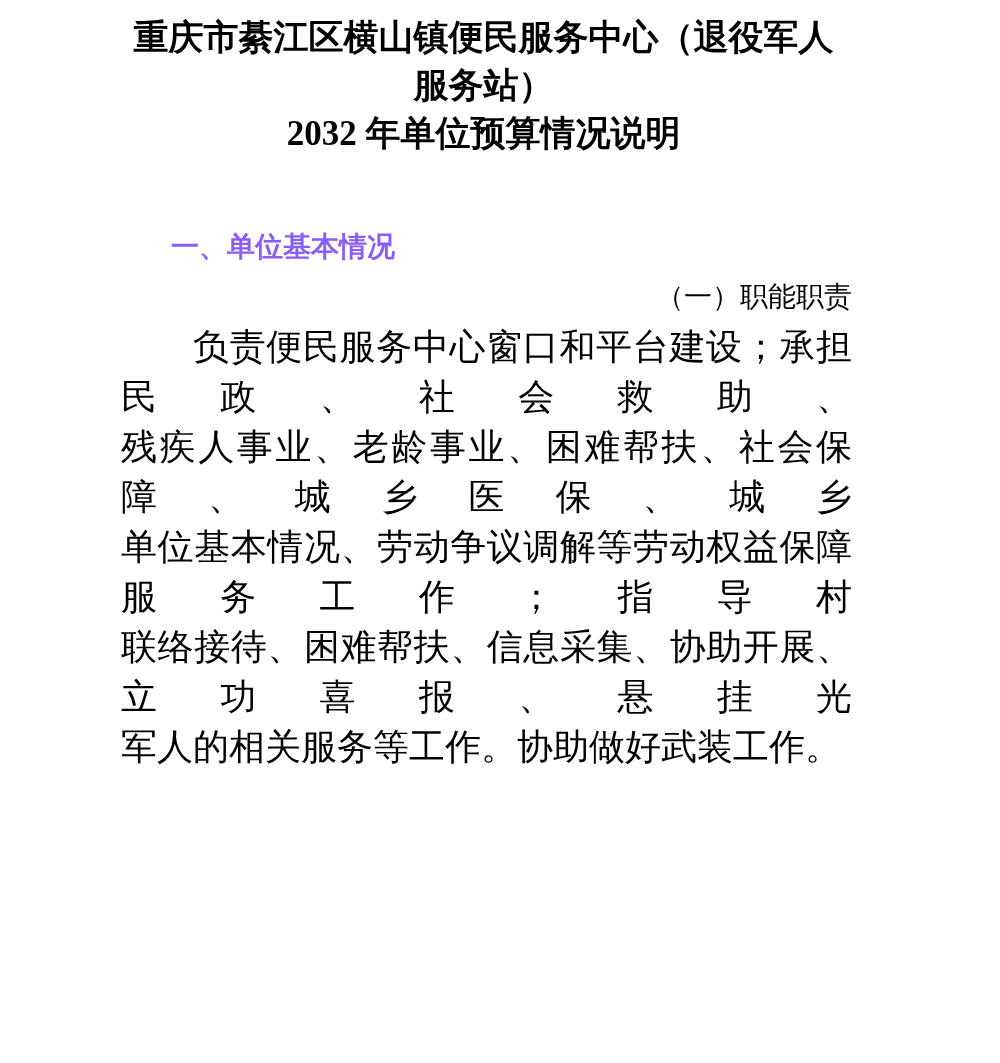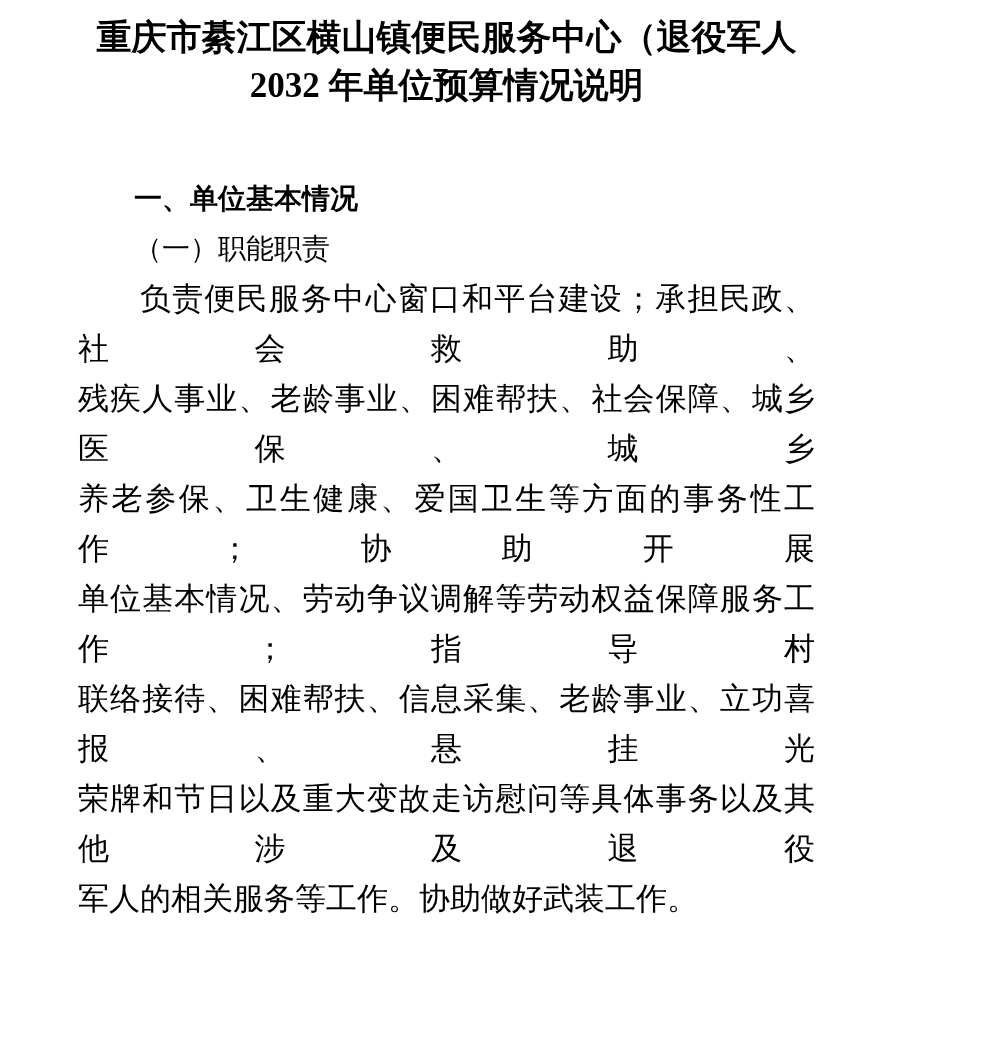--- a/index.html
+++ b/index.html
@@ -7,21 +7,21 @@
     padding: 0;
     background: #ffffff;
   }
   .page {
     position: relative;
     width: 1000px;
     height: 1063px;
     background: #ffffff;
     overflow: hidden;
     box-sizing: border-box;
-    padding: 14px 130px 0 78px;
+    padding: 14px 130px 0 115px;
     color: #000000;
   }
   .doc-title {
     width: 737px;
     text-align: center;
     font-family: "Liberation Serif", "DejaVu Serif", serif;
     font-weight: 700;
     font-size: 35px;
     line-height: 48px;
     color: #000000;
@@ -33,70 +33,71 @@
   .doc-body {
     width: 737px;
   }
   .heading {
     font-family: "Liberation Sans", "DejaVu Sans", sans-serif;
     font-weight: 700;
     font-size: 28px;
     line-height: 50px;
     margin: 0;
     text-indent: 2em;
-    color: #000000;
+    color: #8b5cf6;
   }
   .subheading {
     font-family: "Liberation Serif", "DejaVu Serif", serif;
     font-weight: 400;
     font-size: 28px;
     line-height: 50px;
     text-indent: 2em;
     color: #000000;
+    text-align: right;
   }
   .para {
     margin: 0;
   }
   .line {
     font-family: "Liberation Serif", "DejaVu Serif", serif;
     font-weight: 400;
-    font-size: 31px;
+    font-size: 36px;
     line-height: 50px;
     text-align: justify;
     text-align-last: justify;
     color: #000000;
+    margin-left: 6px;
   }
   .line.indent {
     text-indent: 2em;
   }
   .line.para-end {
     text-align-last: left;
   }
 </style>
 </head>
 <body>
 
 <div class="page">
 
   <div class="doc-title">
     <div class="title-line">重庆市綦江区横山镇便民服务中心（退役军人</div>
+    <div class="title-line">服务站）</div>
     <div class="title-line">2032 年单位预算情况说明</div>
   </div>
 
   <div class="doc-body">
 
     <div class="heading">一、单位基本情况</div>
 
     <div class="subheading">（一）职能职责</div>
 
     <div class="para">
       <div class="line indent">负责便民服务中心窗口和平台建设；承担民政、社会救助、</div>
       <div class="line">残疾人事业、老龄事业、困难帮扶、社会保障、城乡医保、城乡</div>
-      <div class="line">养老参保、卫生健康、爱国卫生等方面的事务性工作；协助开展</div>
       <div class="line">单位基本情况、劳动争议调解等劳动权益保障服务工作；指导村</div>
-      <div class="line">联络接待、困难帮扶、信息采集、老龄事业、立功喜报、悬挂光</div>
-      <div class="line">荣牌和节日以及重大变故走访慰问等具体事务以及其他涉及退役</div>
+      <div class="line">联络接待、困难帮扶、信息采集、协助开展、立功喜报、悬挂光</div>
       <div class="line para-end">军人的相关服务等工作。协助做好武装工作。</div>
     </div>
 
   </div>
 
 </div>
 
 </body></html>

